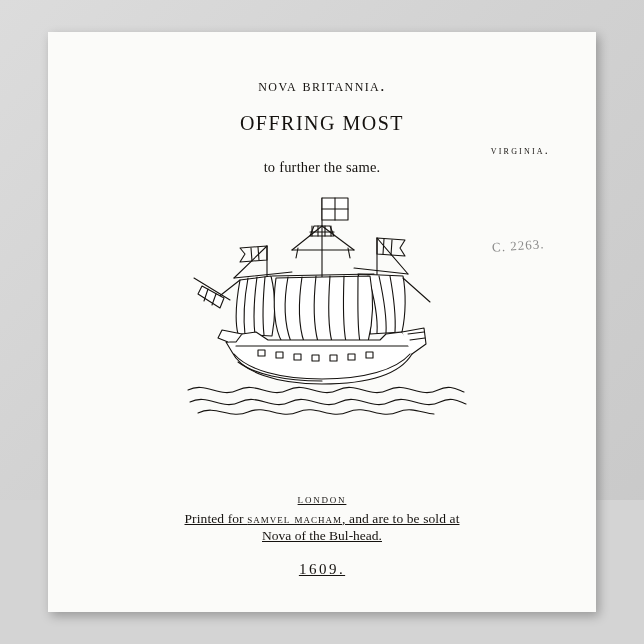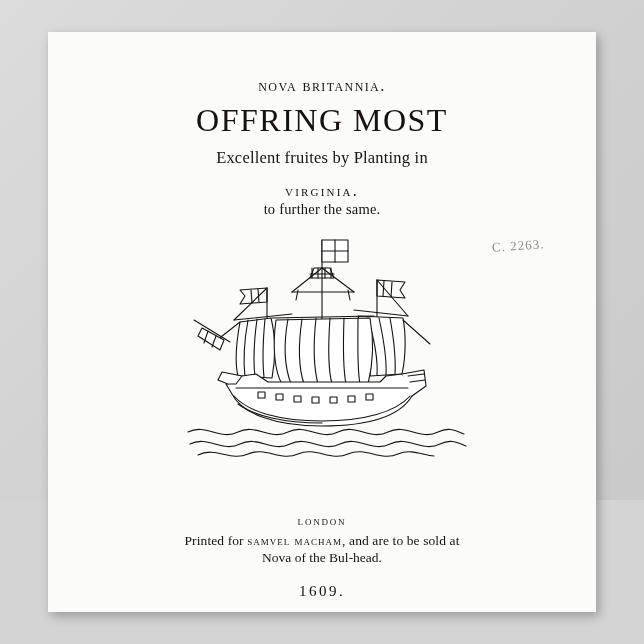--- a/index.html
+++ b/index.html
@@ -40,36 +40,37 @@
   
   .line-nova {
     margin-top: 22px;
     font-size: 16.5px;
     letter-spacing: 1.4px;
     font-variant: small-caps;
     text-transform: lowercase;
   }
   .line-nova::first-letter { font-size: 16.5px; }
   .line-offring {
-    margin-top: 6px;
-    font-size: 32px;
+    margin-top: 16px;
+    font-size: 20px;
     letter-spacing: 1.5px;
     font-weight: 400;
   }
   .line-excellent {
     margin-top: 9px;
     font-size: 16.5px;
     letter-spacing: 0.2px;
   }
   .line-virginia {
-    margin-top: 14px;
-    font-size: 16px;
+    margin-top: 8px;
+    font-size: 12px;
     letter-spacing: 2.2px;
     font-variant: small-caps;
     text-transform: lowercase;
+    text-align: right;
   }
   .line-exciting {
     margin-top: 18px;
     font-size: 15.5px;
     letter-spacing: 0.2px;
   }
   .line-further {
     margin-top: 1px;
     font-size: 14.5px;
     letter-spacing: 0.2px;
@@ -90,22 +91,23 @@
   .woodcut {
     margin-top: 6px;
     display: flex;
     justify-content: center;
   }
   
   .imprint {
     position: absolute;
     left: 0;
     right: 0;
-    bottom: 12px;
+    bottom: 34px;
     text-align: center;
+    text-decoration: underline;
   }
   .imp-london {
     font-size: 13.5px;
     letter-spacing: 1.8px;
     font-variant: small-caps;
     text-transform: lowercase;
   }
   .imp-l1 { margin-top: 4px; font-size: 13.5px; letter-spacing: 0.1px; }
   .imp-l1 .sc { font-variant: small-caps; text-transform: lowercase; letter-spacing: 1px; }
   .imp-l2 { margin-top: 1px; font-size: 13.5px; }
@@ -114,21 +116,20 @@
 </style>
 </head>
 <body>
 
 <div class="stage">
   <div class="poster">
     <div class="page">
 
       <div class="line-nova">Nova Britannia.</div>
       <div class="line-offring">OFFRING MOST</div>
-      <div class="line-excellent">Excellent fruites by Planting in</div>
       <div class="line-virginia">Virginia.</div>
       <div class="line-further">to further the same.</div>
 
       <div class="annotation">C. 2263.</div>
 
       <div class="woodcut">
         <svg width="300" height="235" viewBox="0 0 300 235" fill="none" stroke="#15120f" stroke-width="1.1" stroke-linecap="round" stroke-linejoin="round">
 
           <line x1="150" y1="16" x2="150" y2="150"></line>
 

